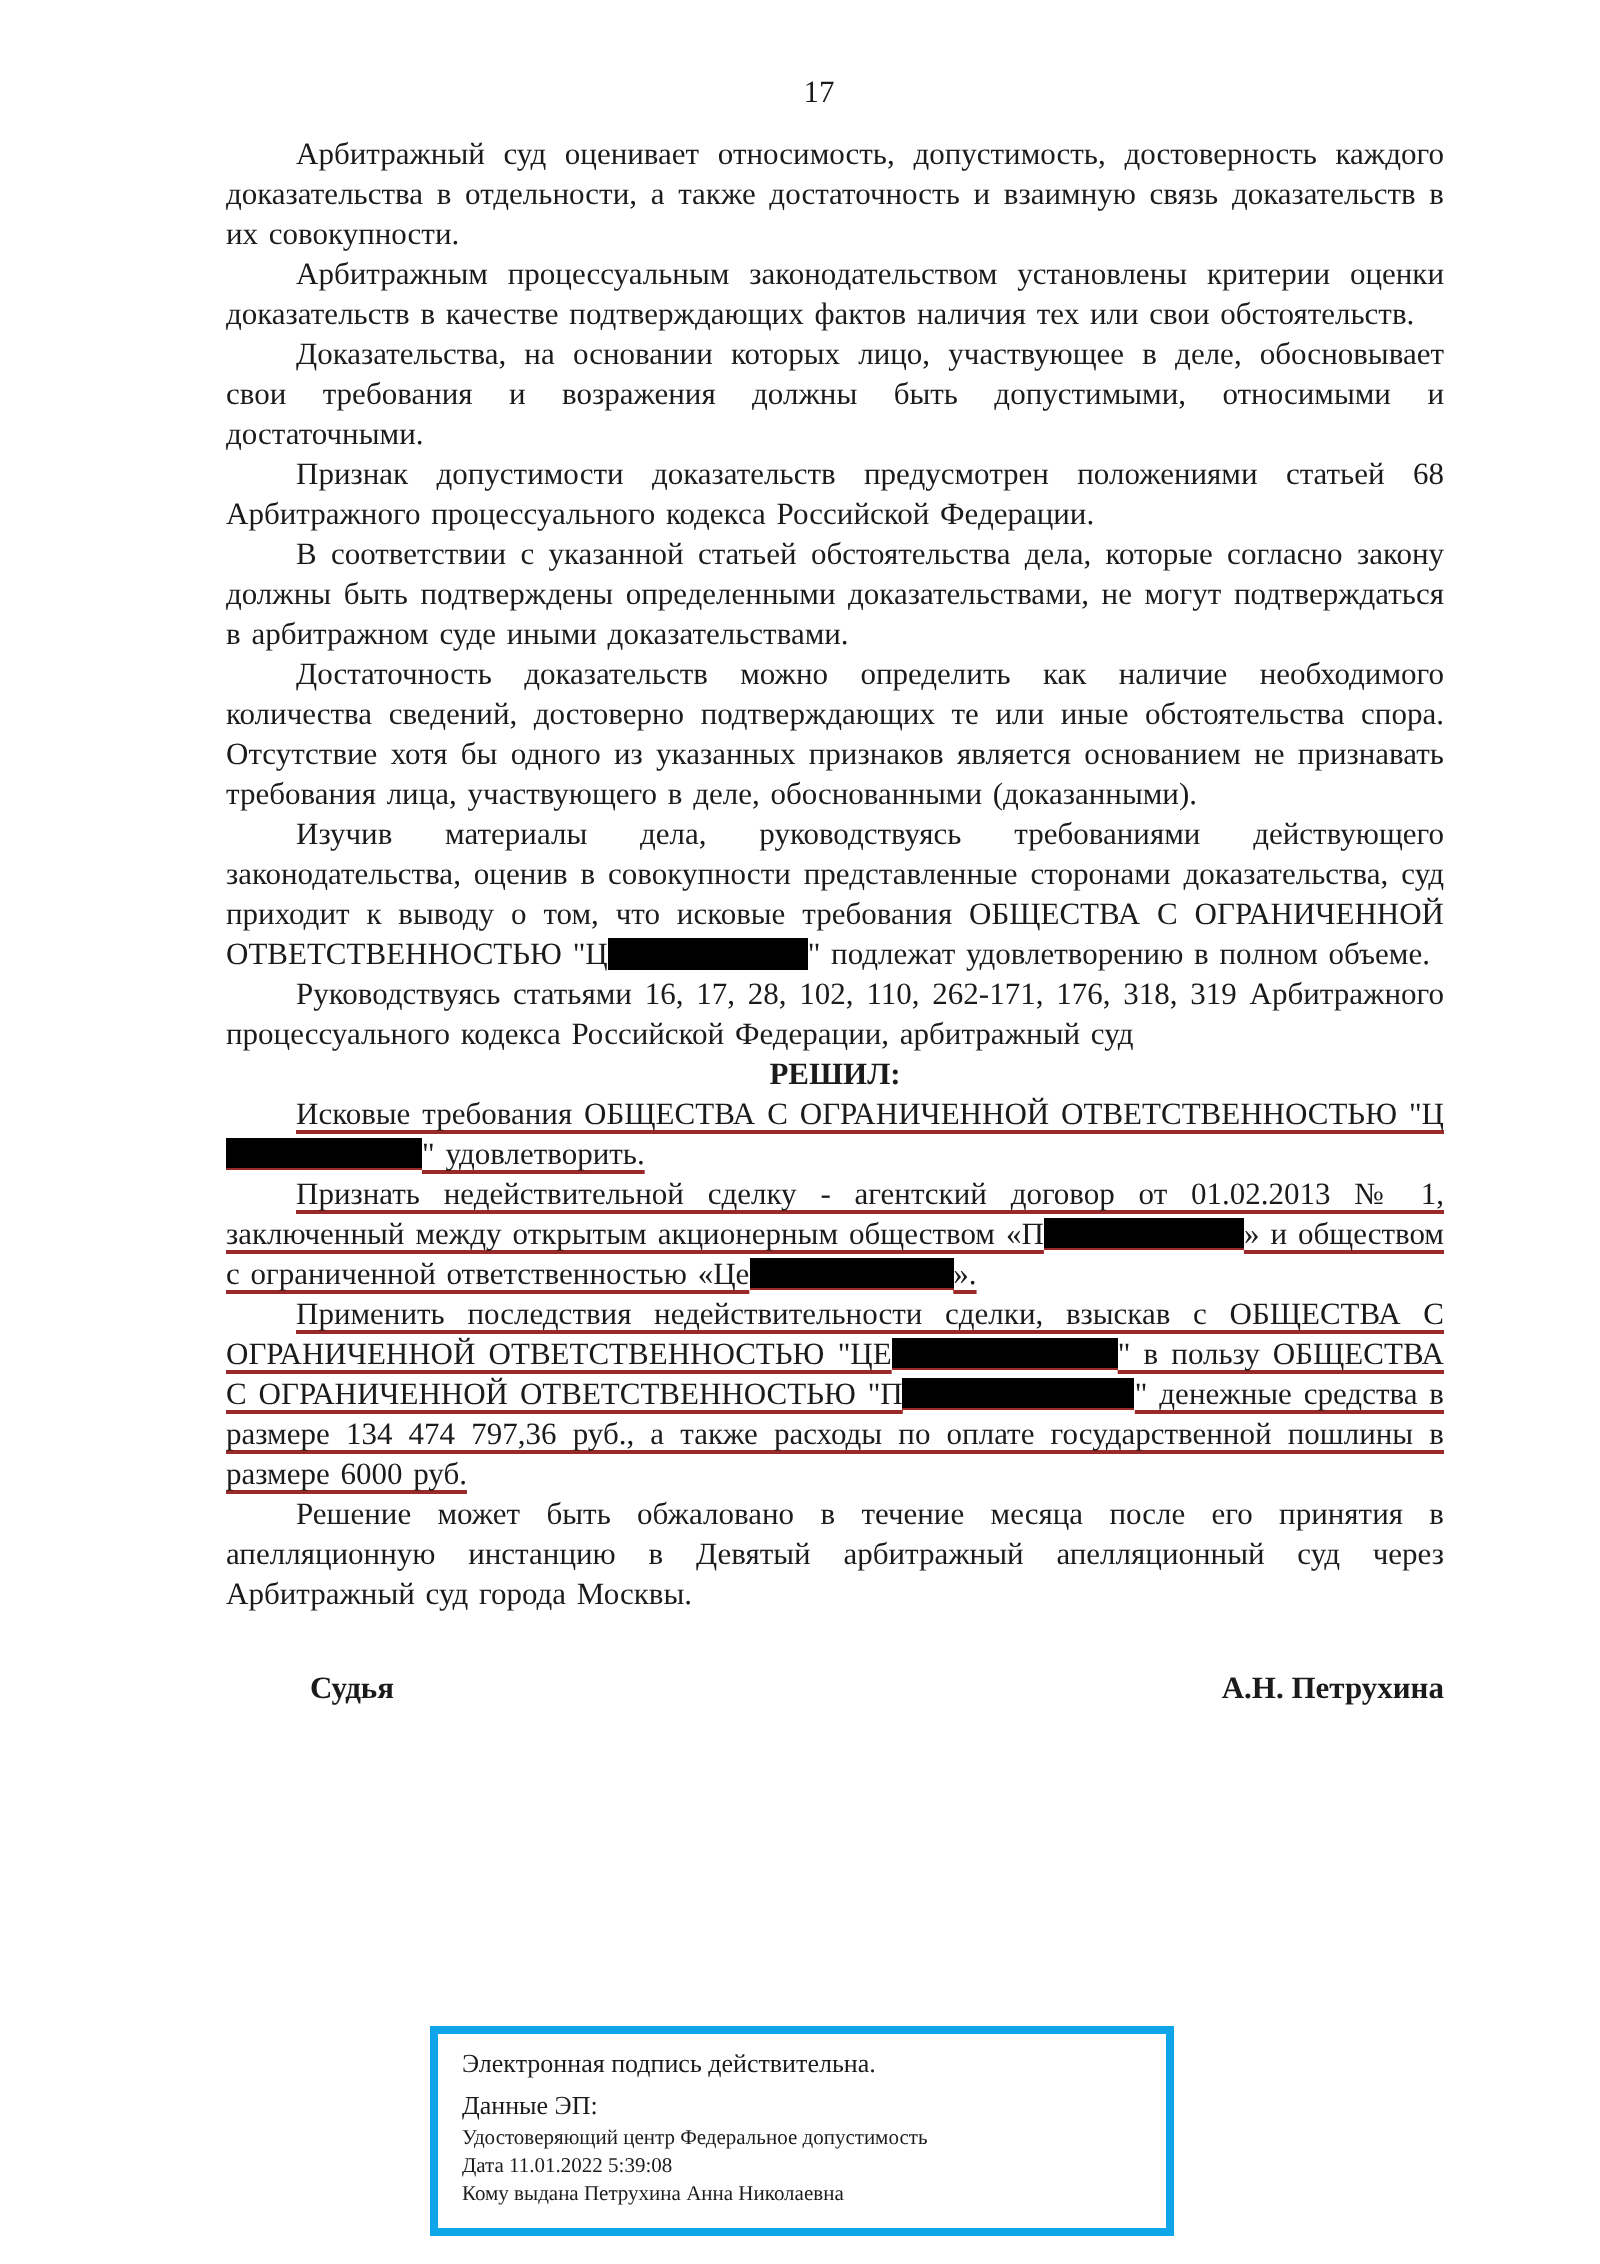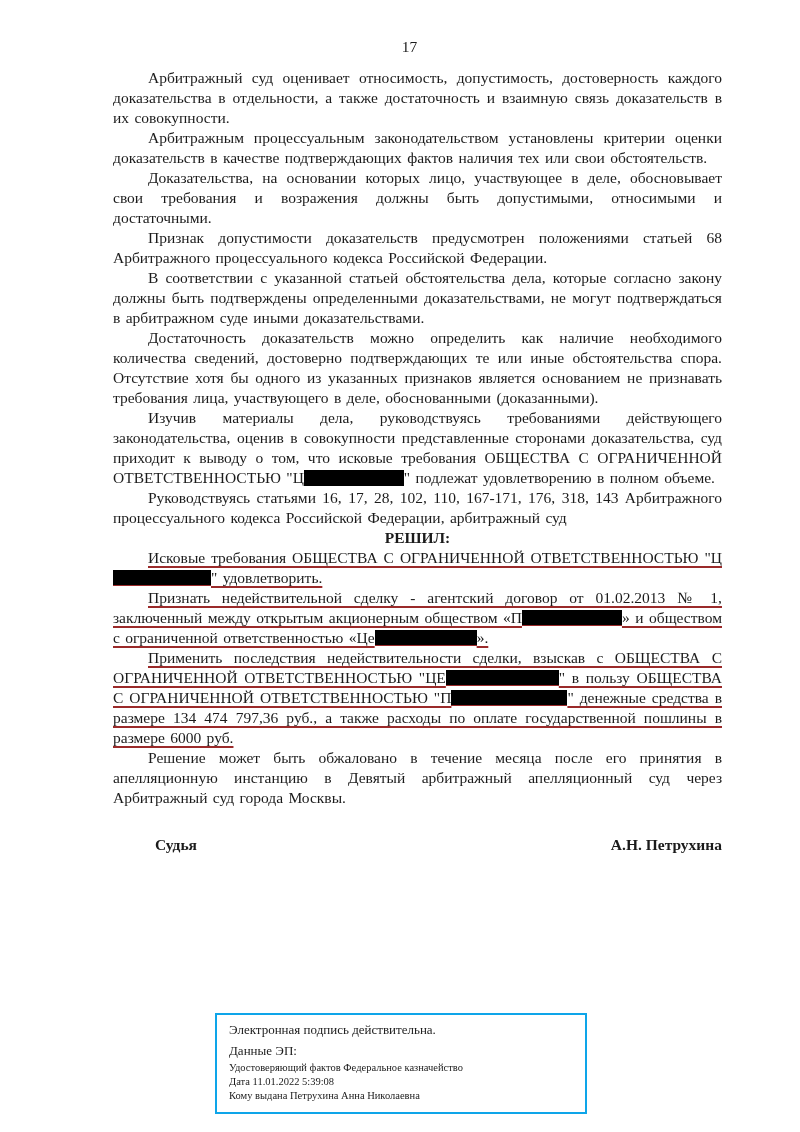--- a/index.html
+++ b/index.html
@@ -63,21 +63,21 @@
     font-weight:bold;
     font-size:15.5px;
   }
   .judge-row .judge-label{padding-left:42px;text-align:right;}
   .stamp{
     position:absolute;
     left:215px;
     top:1013px;
     width:372px;
     min-height:76px;
-    border:2px solid #0ea5e9;
+    border:4px solid #0ea5e9;
     padding:7px 10px 9px 12px;
     background:#ffffff;
   }
   .stamp-line1{
     font-size:13px;
     margin-bottom:5px;
   }
   .stamp-row{
     display:flex;
     align-items:flex-start;
@@ -103,38 +103,38 @@
 
   <div class="doc-body">
 
   <p class="para plain"><span class="seg">Арбитражный суд оценивает относимость, допустимость, достоверность каждого доказательства в отдельности, а также достаточность и взаимную связь доказательств в их совокупности.</span></p>
       <p class="para plain"><span class="seg">Арбитражным процессуальным законодательством установлены критерии оценки доказательств в качестве подтверждающих фактов наличия тех или свои обстоятельств.</span></p>
       <p class="para plain"><span class="seg">Доказательства, на основании которых лицо, участвующее в деле, обосновывает свои требования и возражения должны быть допустимыми, относимыми и достаточными.</span></p>
       <p class="para plain"><span class="seg">Признак допустимости доказательств предусмотрен положениями статьей 68 Арбитражного процессуального кодекса Российской Федерации.</span></p>
       <p class="para plain"><span class="seg">В соответствии с указанной статьей обстоятельства дела, которые согласно закону должны быть подтверждены определенными доказательствами, не могут подтверждаться в арбитражном суде иными доказательствами.</span></p>
       <p class="para plain"><span class="seg">Достаточность доказательств можно определить как наличие необходимого количества сведений, достоверно подтверждающих те или иные обстоятельства спора. Отсутствие хотя бы одного из указанных признаков является основанием не признавать требования лица, участвующего в деле, обоснованными (доказанными).</span></p>
       <p class="para plain"><span class="seg">Изучив материалы дела, руководствуясь требованиями действующего законодательства, оценив в совокупности представленные сторонами доказательства, суд приходит к выводу о том, что исковые требования ОБЩЕСТВА С ОГРАНИЧЕННОЙ ОТВЕТСТВЕННОСТЬЮ "Ц</span><span class="redact" style="width: 100px;"></span><span class="seg">" подлежат удовлетворению в полном объеме.</span></p>
-      <p class="para plain"><span class="seg">Руководствуясь статьями 16, 17, 28, 102, 110, 167-171, 176, 318, 143 Арбитражного процессуального кодекса Российской Федерации, арбитражный суд</span></p>
+      <p class="para plain"><span class="seg">Руководствуясь статьями 16, 17, 28, 102, 110, 262-171, 176, 318, 319 Арбитражного процессуального кодекса Российской Федерации, арбитражный суд</span></p>
       <p class="para heading"><span class="seg">РЕШИЛ:</span></p>
       <p class="para resolution"><span class="seg">Исковые требования ОБЩЕСТВА С ОГРАНИЧЕННОЙ ОТВЕТСТВЕННОСТЬЮ "Ц</span><span class="redact" style="width: 98px;"></span><span class="seg">" удовлетворить.</span></p>
       <p class="para resolution"><span class="seg">Признать недействительной сделку - агентский договор от 01.02.2013 № 1, заключенный между открытым акционерным обществом «П</span><span class="redact" style="width: 100px;"></span><span class="seg">» и обществом с ограниченной ответственностью «Це</span><span class="redact" style="width: 102px;"></span><span class="seg">».</span></p>
       <p class="para resolution"><span class="seg">Применить последствия недействительности сделки, взыскав с ОБЩЕСТВА С ОГРАНИЧЕННОЙ ОТВЕТСТВЕННОСТЬЮ "ЦЕ</span><span class="redact" style="width: 113px;"></span><span class="seg">" в пользу ОБЩЕСТВА С ОГРАНИЧЕННОЙ ОТВЕТСТВЕННОСТЬЮ "П</span><span class="redact" style="width: 116px;"></span><span class="seg">" денежные средства в размере 134 474 797,36 руб., а также расходы по оплате государственной пошлины в размере 6000 руб.</span></p>
       <p class="para plain"><span class="seg">Решение может быть обжаловано в течение месяца после его принятия в апелляционную инстанцию в Девятый арбитражный апелляционный суд через Арбитражный суд города Москвы.</span></p>
     </div>
 
   <div class="judge-row">
     <span class="judge-label">Судья</span>
     <span class="judge-name">А.Н. Петрухина</span>
   </div>
 
   <div class="stamp">
     <div class="stamp-line1">Электронная подпись действительна.</div>
     <div class="stamp-row">
       <span class="stamp-label">Данные ЭП:</span>
       <div class="stamp-details">
-        <div>Удостоверяющий фактов Федеральное казначейство</div>
+        <div>Удостоверяющий центр Федеральное допустимость</div>
         <div>Дата 11.01.2022 5:39:08</div>
         <div>Кому выдана Петрухина Анна Николаевна</div>
       </div>
     </div>
   </div>
 
 </div>
 
 </body></html>

